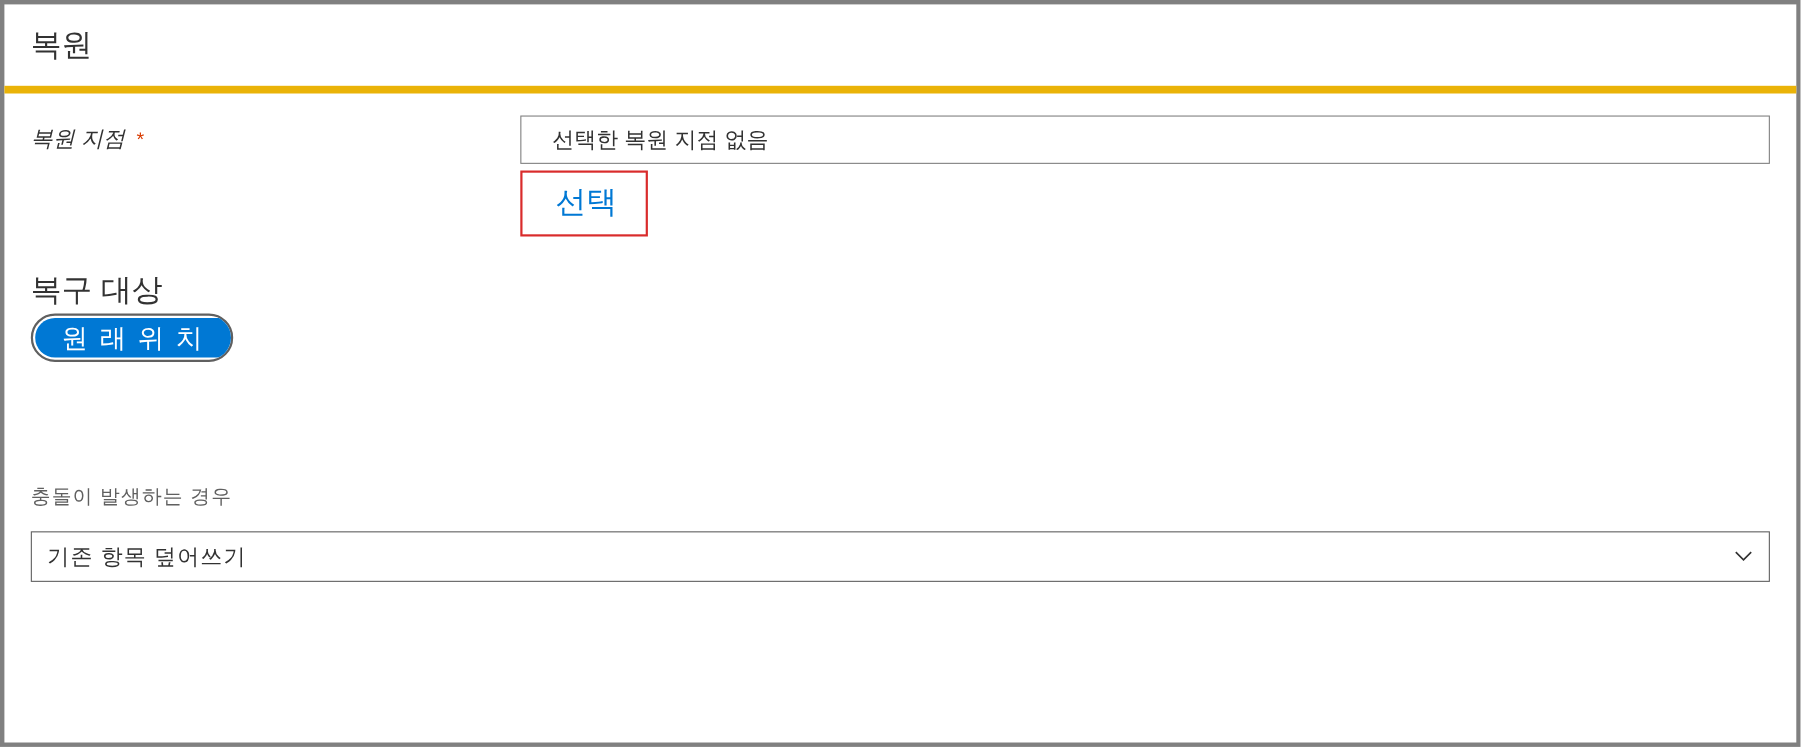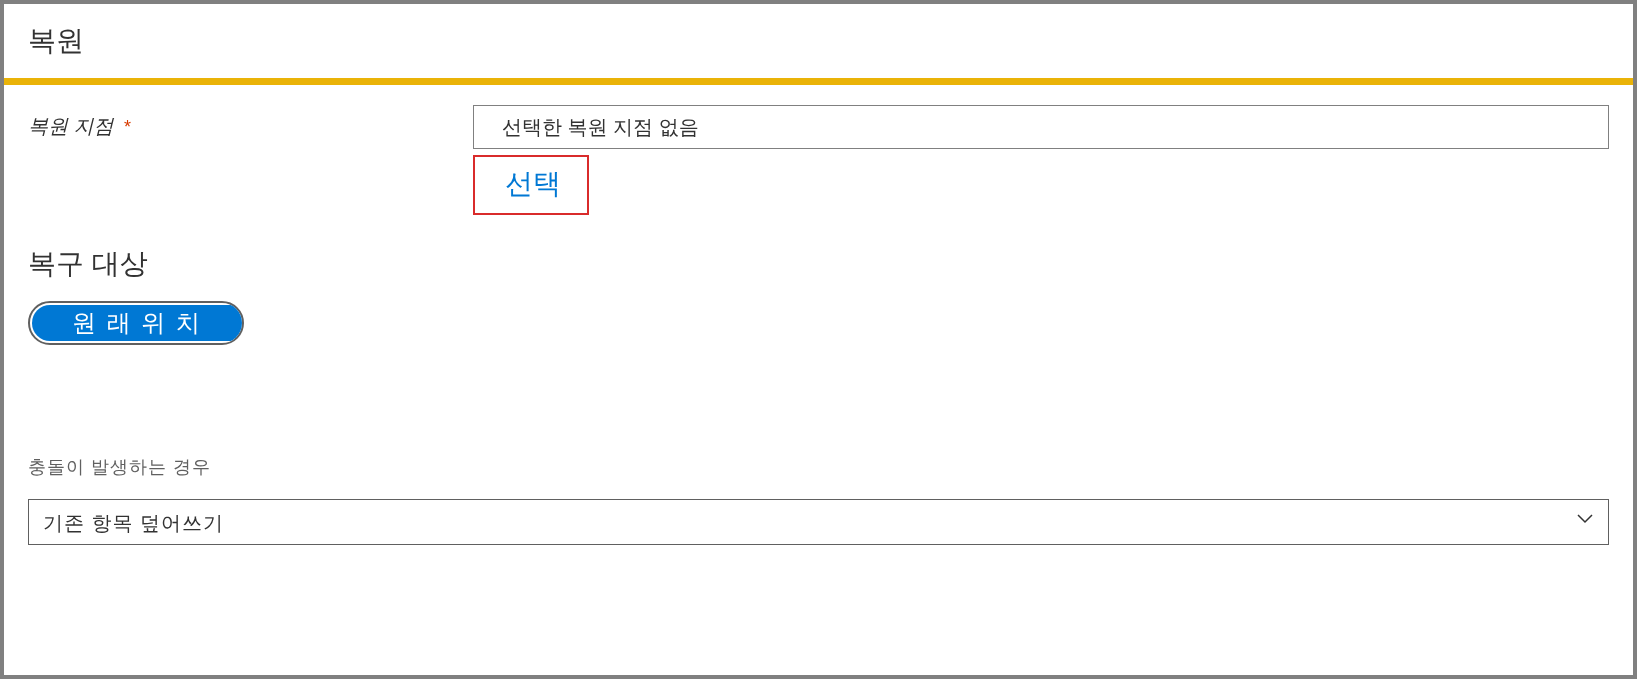--- a/index.html
+++ b/index.html
@@ -76,31 +76,31 @@
     .select-link {
       color: #0078d4;
       font-size: 28px;
       cursor: pointer;
     }
     .section-title {
       font-size: 28px;
       font-weight: 400;
       color: #323232;
       margin-top: 30px;
-      margin-bottom: 18px;
+      margin-bottom: 2px;
     }
     .toggle-group {
       display: inline-flex;
       border: 2px solid #606060;
       border-radius: 24px;
       overflow: hidden;
       height: 44px;
     }
     .toggle-option {
-      padding: 4px 40px;
+      padding: 4px 24px;
       font-size: 24px;
       display: flex;
       align-items: center;
       justify-content: center;
       cursor: pointer;
       letter-spacing: 2px;
     }
     .toggle-option.active {
       background: #0078d4;
       color: #fff;
@@ -122,20 +122,21 @@
     }
     .dropdown {
       width: 100%;
       border: 1px solid #606060;
       padding: 10px 14px;
       font-size: 20px;
       color: #323232;
       background: #fff;
       height: 46px;
       display: flex;
+      align-items: center;
       justify-content: space-between;
       cursor: pointer;
       letter-spacing: 1px;
     }
     .chevron {
       width: 18px;
       height: 18px;
       display: inline-flex;
       align-items: center;
       justify-content: center;

